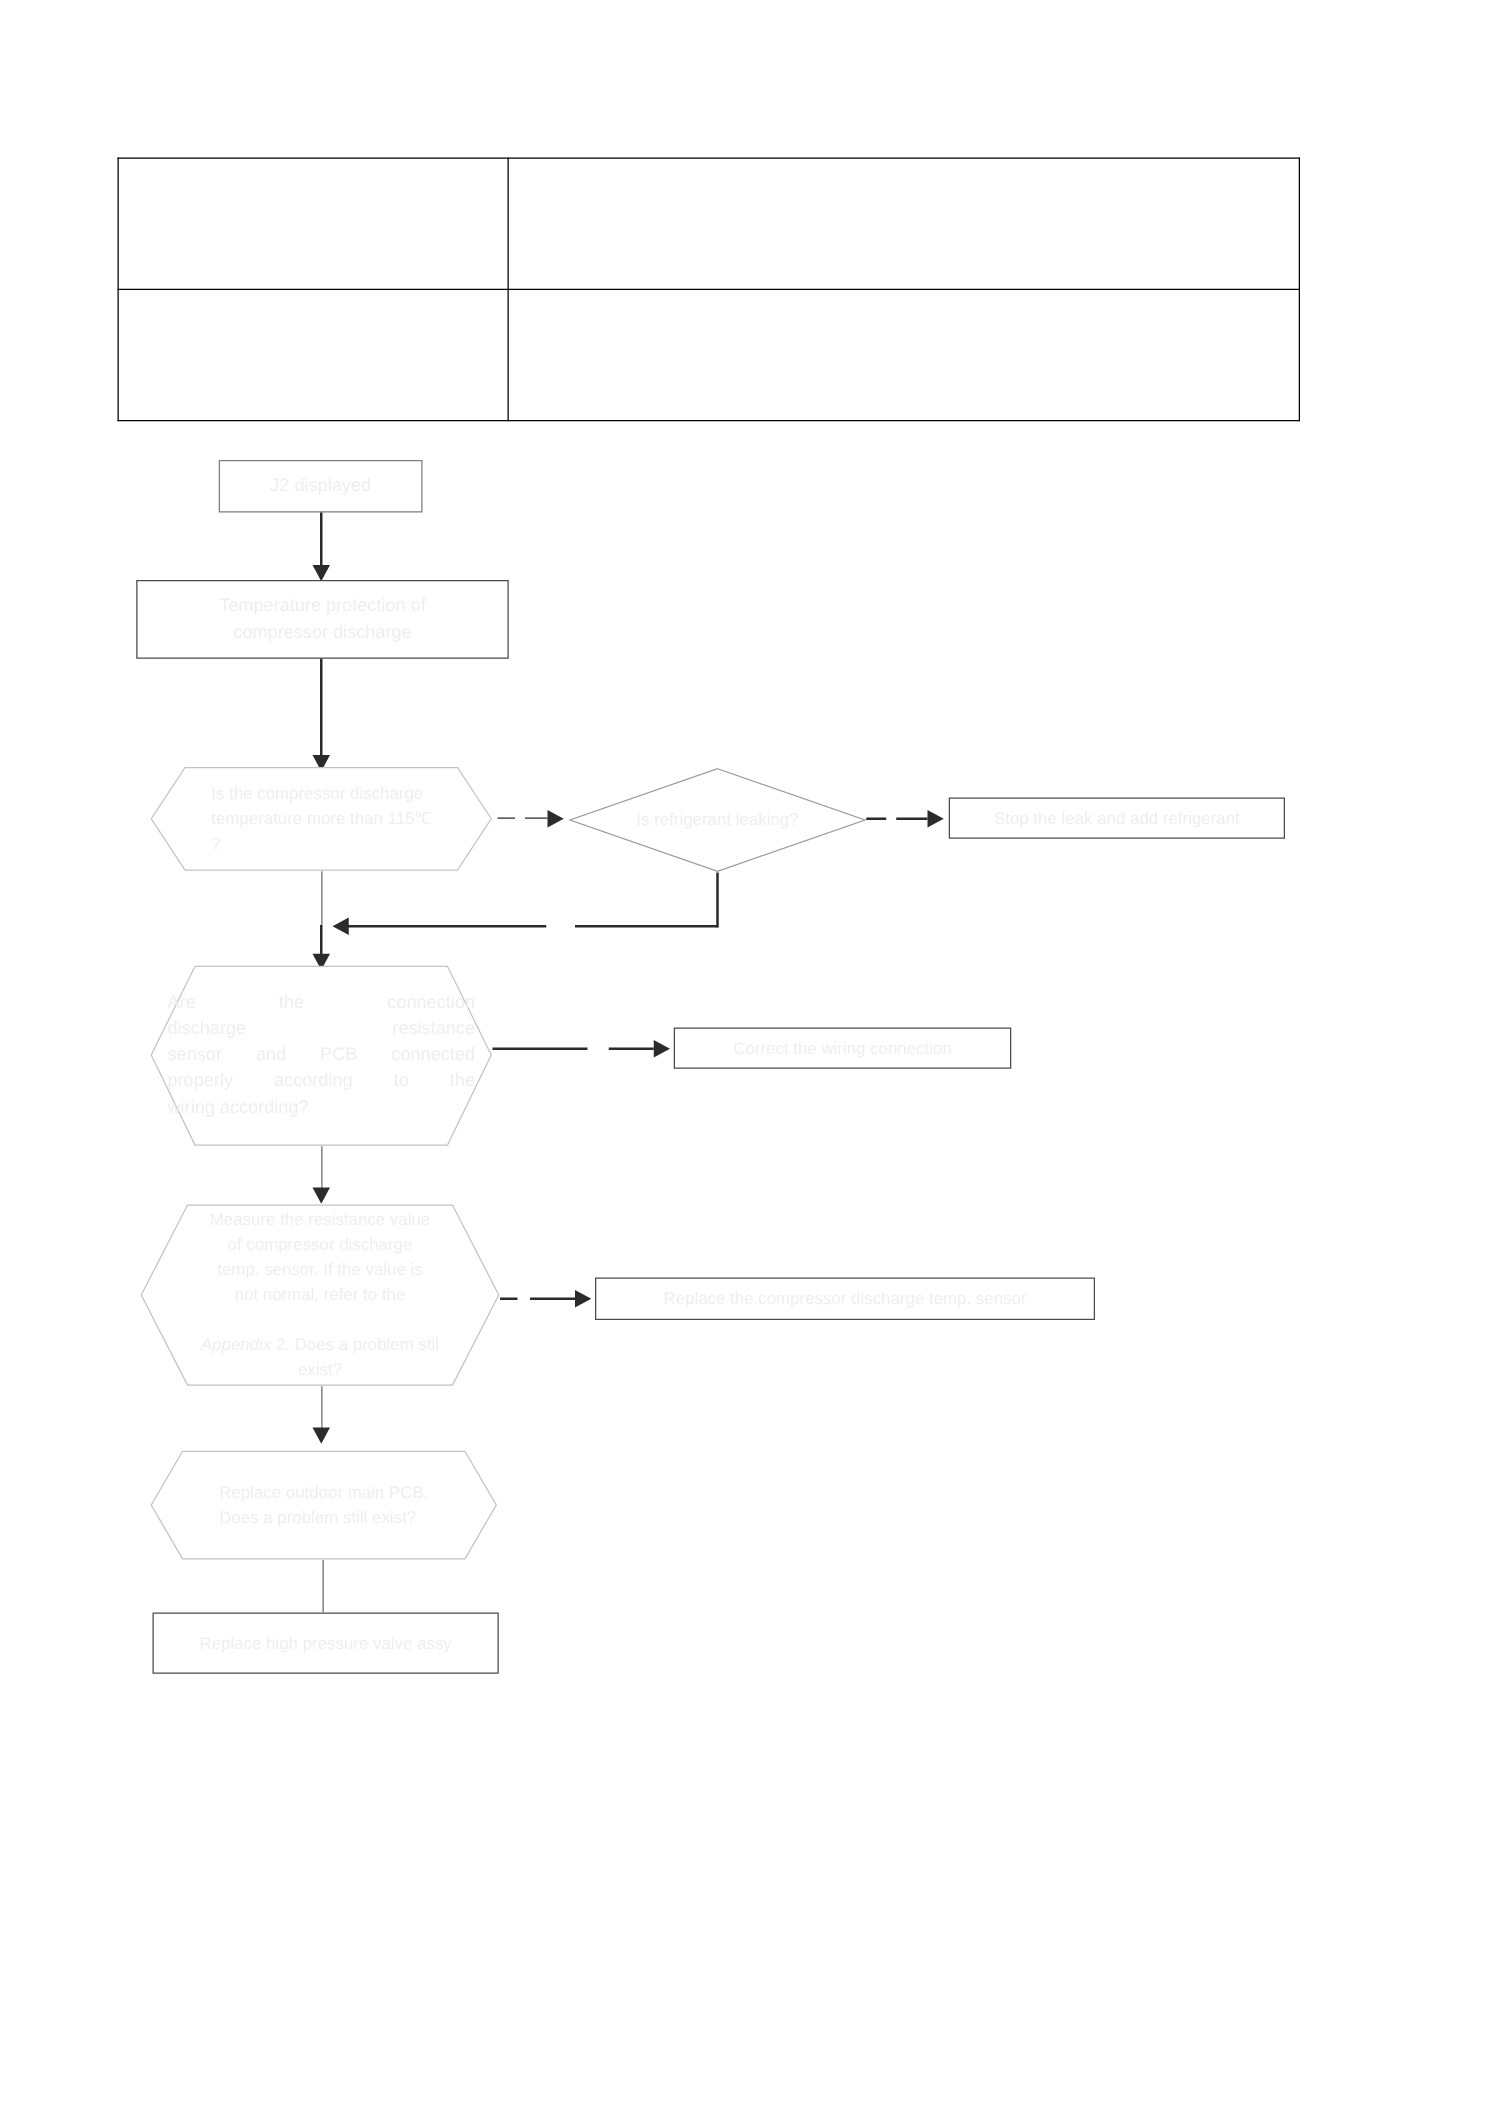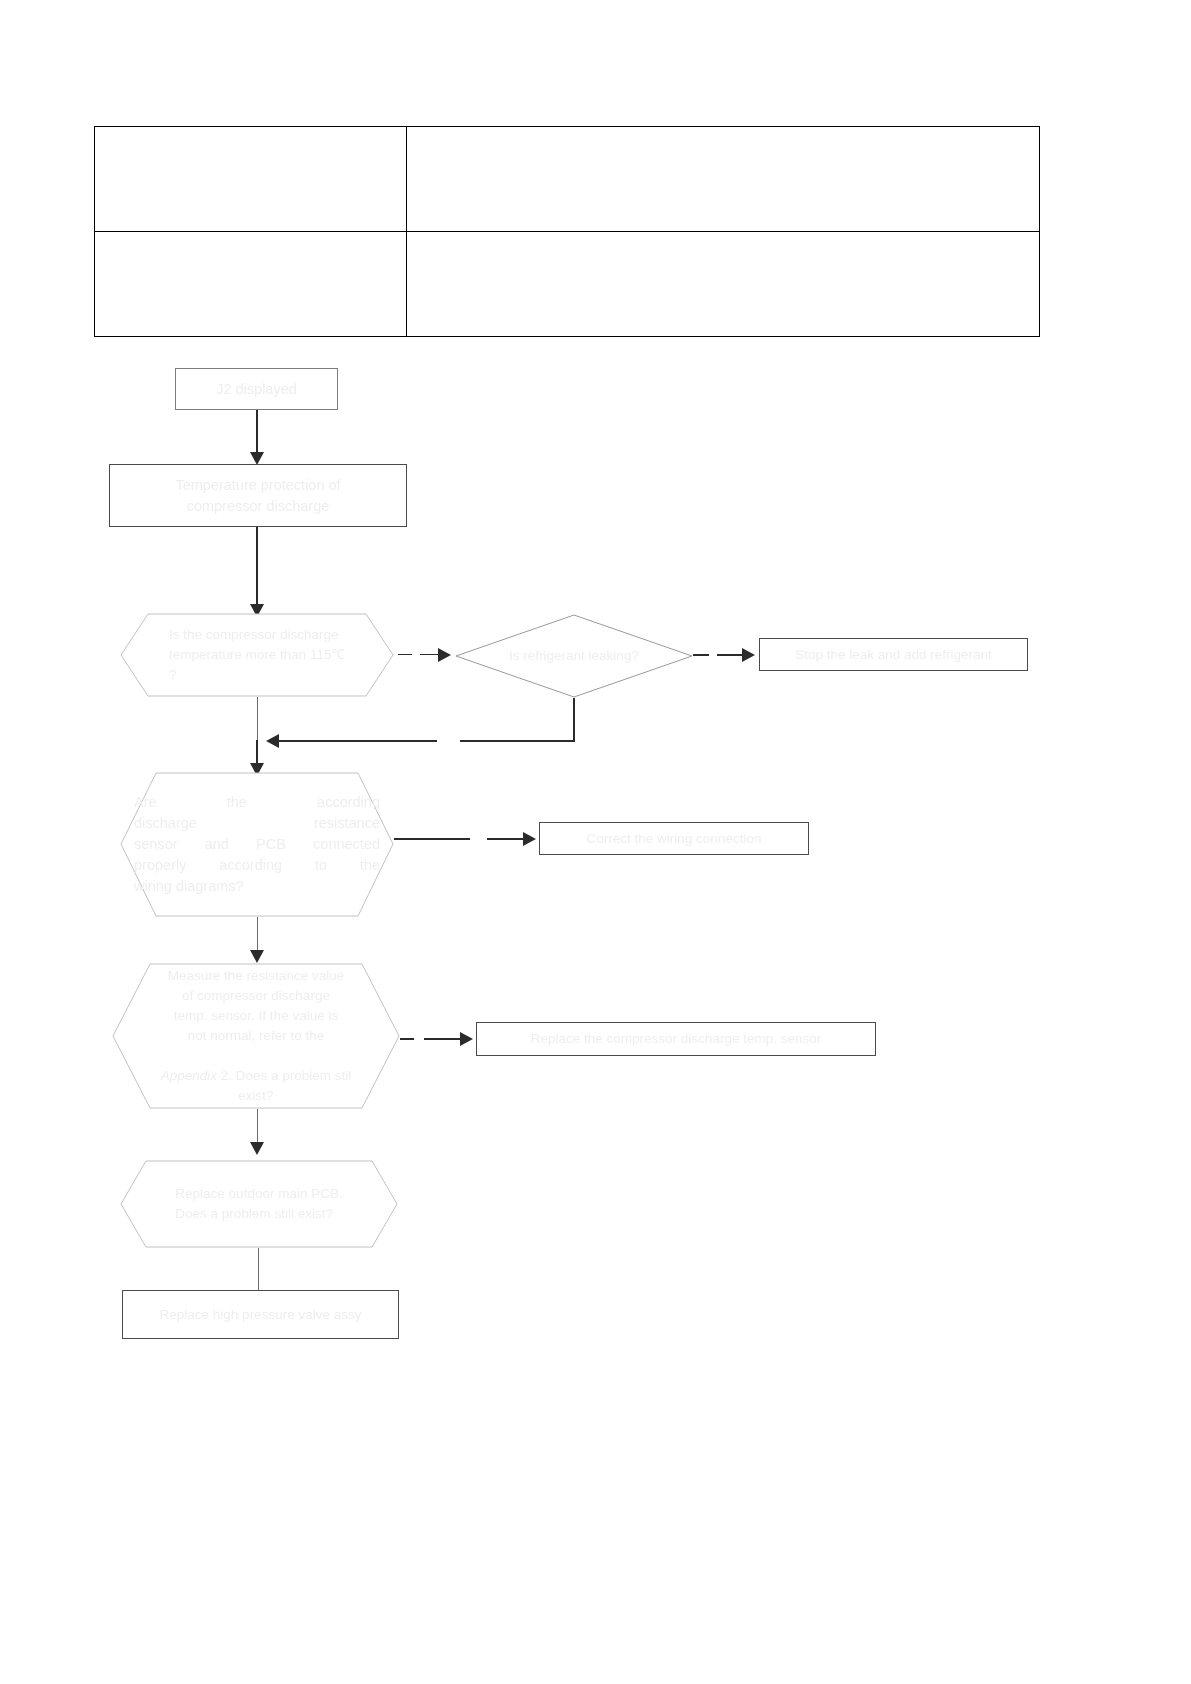--- a/index.html
+++ b/index.html
@@ -164,25 +164,25 @@
 
   <div class="ln vthin" style="left:257px;top:697px;height:43px;"></div>
   <div class="ln v" style="left:256px;top:740px;height:29px;"></div>
   <div class="arrow down" style="left:250px;top:763px;"></div>
 
   <div class="hex" style="left:120px;top:772px;width:274px;height:145px;">
     <svg width="274" height="145" viewBox="0 0 274 145">
       <polygon class="shape-stroke" points="36,1 238,1 273,72 238,144 36,144 1,72"></polygon>
     </svg>
     <div class="hexlabel" style="flex-direction:column;justify-content:center;">
-      <span class="txt just">Are         the         according</span>
+      <span class="txt just">Are         the         connection</span>
       <span class="txt just">discharge               resistance</span>
       <span class="txt just">sensor  and  PCB  connected</span>
       <span class="txt just">properly   according   to   the</span>
-      <span class="txt just" style="text-align-last:left;">wiring diagrams?</span>
+      <span class="txt just" style="text-align-last:left;">wiring according?</span>
     </div>
   </div>
 
   <div class="ln h" style="left:394px;top:838px;width:76px;"></div>
   <div class="ln h" style="left:487px;top:838px;width:36px;"></div>
   <div class="arrow right" style="left:523px;top:832px;"></div>
 
   <div class="node rect dark2" style="left:539px;top:822px;width:270px;height:33px;">
     <span class="txt small">Correct the wiring connection</span>
   </div>

